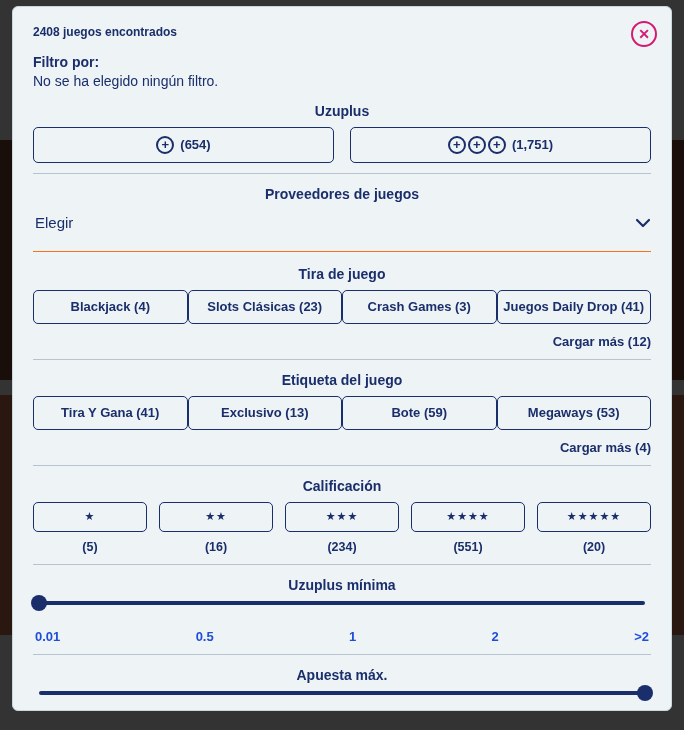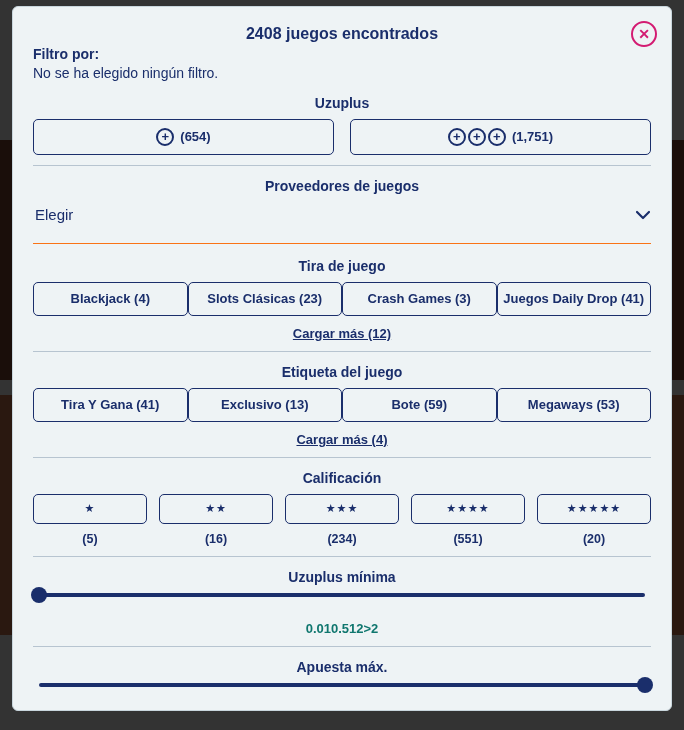--- a/index.html
+++ b/index.html
@@ -36,23 +36,22 @@
     justify-content: center;
     cursor: pointer;
     color: #d31b72;
     font-weight: bold;
     font-size: 14px;
     line-height: 1;
   }
   .title {
     color: #1a2e6b;
     font-weight: 700;
-    font-size: 16px;
-    margin-bottom: 2px;
-    text-align: center;
+    font-size: 12px;
+    margin-bottom: 14px;
   }
   .filter-label {
     color: #1a2e6b;
     font-weight: 600;
     font-size: 14px;
     line-height: 1.4;
   }
   .filter-status {
     color: #1a2e6b;
     font-size: 14px;
@@ -130,25 +129,24 @@
     align-items: center;
     justify-content: center;
     color: #1a2e6b;
     font-weight: 700;
     font-size: 13px;
     cursor: pointer;
     text-align: center;
     padding: 0 4px;
   }
   .load-more {
-    text-align: center;
+    text-align: right;
     color: #1a2e6b;
     font-weight: 600;
     font-size: 13px;
-    text-decoration: underline;
     margin-top: 10px;
     cursor: pointer;
   }
   .rating-row {
     display: flex;
     gap: 12px;
   }
   .rating-col {
     flex: 1;
     display: flex;
@@ -186,22 +184,22 @@
     position: absolute;
     top: 50%;
     width: 16px;
     height: 16px;
     background: #1a2e6b;
     border-radius: 50%;
     transform: translate(-50%, -50%);
   }
   .slider-labels {
     display: flex;
-    justify-content: center;
-    color: #0f766e;
+    justify-content: space-between;
+    color: #1d4ed8;
     font-weight: 700;
     font-size: 13px;
     margin-top: 24px;
     padding: 0 2px;
   }
   .bg-strip {
     position: absolute;
     left: 0; right: 0;
     background: #1a0e0a;
   }

